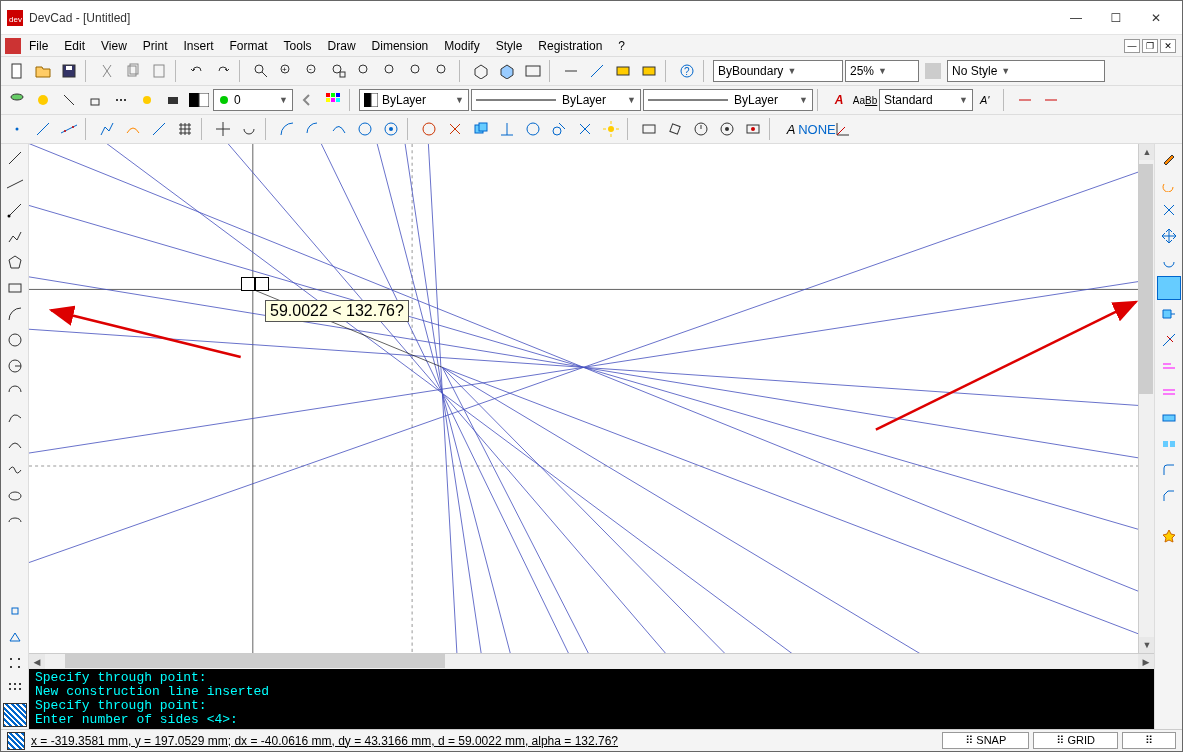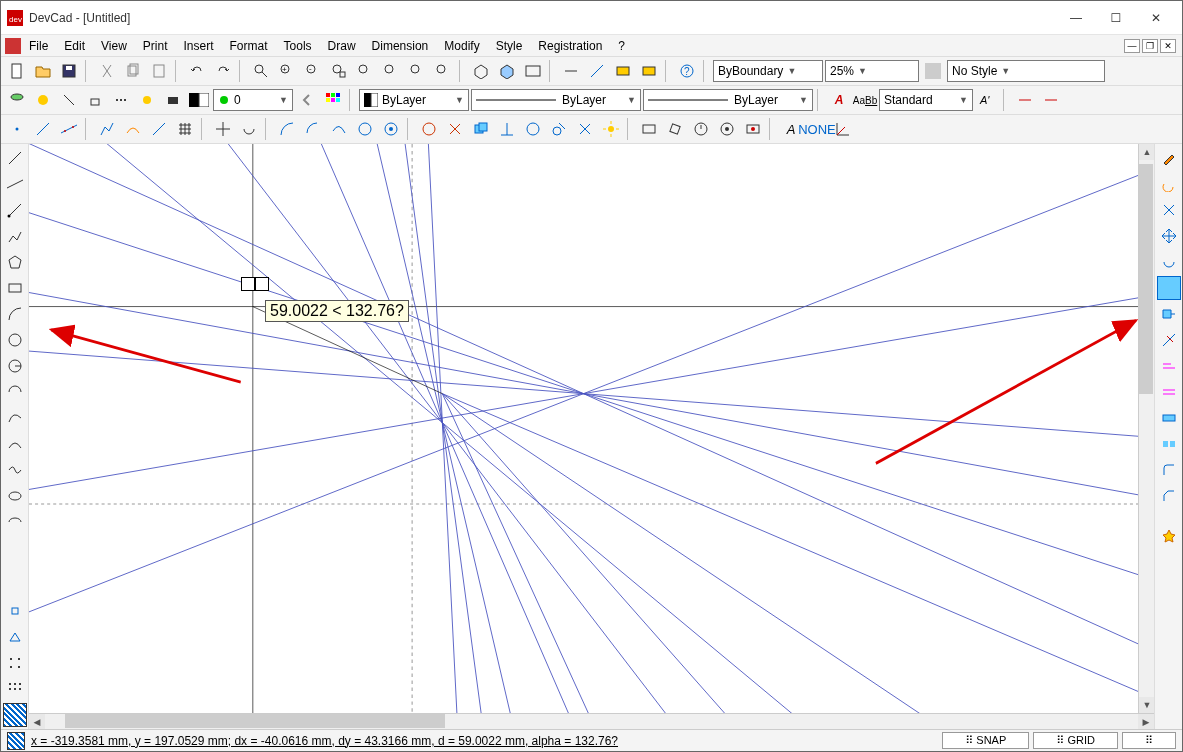--- a/index.html
+++ b/index.html
@@ -211,25 +211,25 @@
       </svg>
     </div>
   <div class="sep"></div>
   <div class="tbbtn">
       <svg viewBox="0 0 16 16">
         <circle cx="8" cy="8" r="6" fill="none" stroke="#06c"></circle>
         <text x="5" y="12" font-size="10" fill="#06c">?</text>
       </svg>
     </div>
   <div class="sep"></div>
-  <div class="combo" style="width:110px">
+  <div class="combo" style="width:130px">
       <span>ByBoundary</span>
       <span class="arrow">▼</span>
     </div>
-  <div class="combo" style="width:94px">
+  <div class="combo" style="width:74px">
       <span>25%</span>
       <span class="arrow">▼</span>
     </div>
   <div class="tbbtn">
       <svg viewBox="0 0 16 16">
         <rect width="16" height="16" fill="#ccc"></rect>
       </svg>
     </div>
   <div class="combo" style="width:158px">
       <span>No Style</span>
@@ -691,20 +691,24 @@
         <div style="flex:1"></div>
         <div class="arrow">▼</div>
       </div>
     </div>
     <div class="scrollbar-h">
       <div class="arrow">◀</div>
       <div class="thumb"></div>
       <div style="flex:1"></div>
       <div class="arrow">▶</div>
     </div>
+    <div class="cmdpanel"><span>Specify through point:</span>
+<span>New construction line inserted</span>
+<span>Specify through point:</span>
+<span>Enter number of sides &lt;4&gt;:</span></div>
   </div>
 
   <div class="vtoolbar right">
     <div class="tbbtn">
         <svg viewBox="0 0 16 16">
           <path d="M3 13l8-8 2 2-8 8z" fill="#f80" stroke="#333"></path>
         </svg>
       </div>
     <div class="tbbtn">
         <svg viewBox="0 0 16 16">

